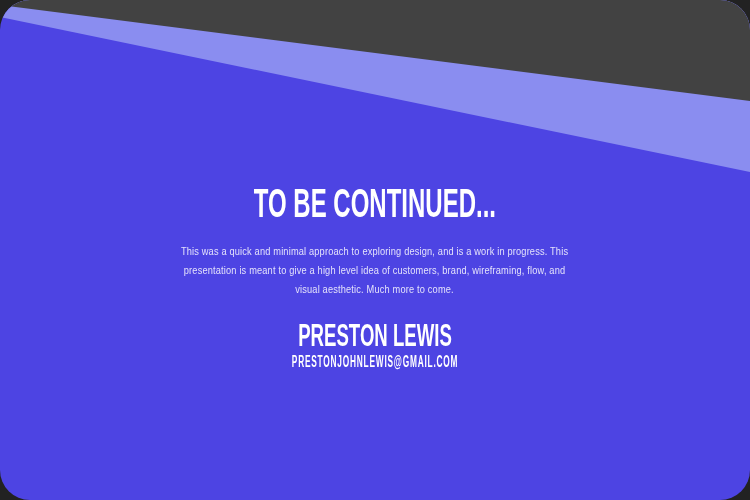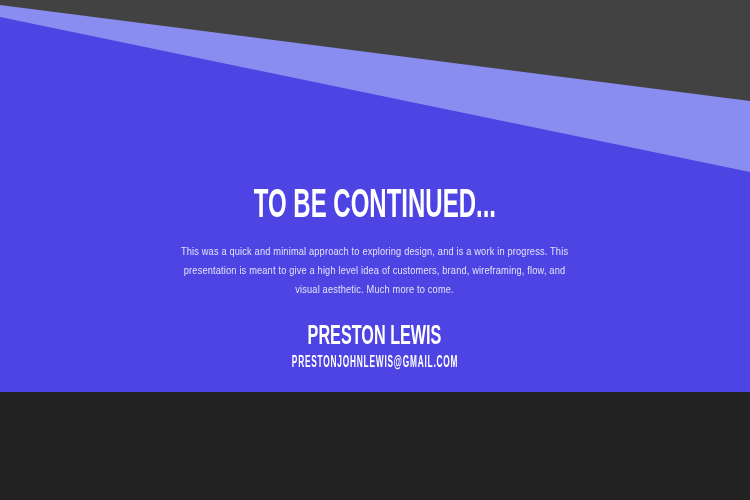--- a/index.html
+++ b/index.html
@@ -3,24 +3,25 @@
 <meta charset="utf-8">
 <style>
   html, body {
     margin: 0;
     padding: 0;
     background: #222;
   }
   .stage {
     position: relative;
     width: 750px;
-    height: 392px;
+    height: 500px;
     overflow: hidden;
     background: var(--background, #4D44E3);
     font-family: "Liberation Sans", sans-serif;
+    border-radius: 30px;
     -webkit-font-smoothing: antialiased;
   }
   
   .stripe-light {
     position: absolute;
     top: 0; left: 0;
     width: 100%;
     height: 180px;
     background: var(--stripe-light, #8A8DF0);
     clip-path: polygon(0 0, 100% 0, 100% 172px, 0 17px);
@@ -63,21 +64,21 @@
     line-height: 19px;
     font-weight: 400;
     letter-spacing: 0.2px;
     color: var(--body-text, #E4E2FB);
     transform: scaleX(0.84);
     transform-origin: 50% 50%;
     white-space: nowrap;
   }
   .author-name {
     margin: 25px 0 0 0;
-    font-size: 27px;
+    font-size: 31px;
     line-height: 23px;
     font-weight: 700;
     white-space: nowrap;
   }
   .author-email {
     margin-top: 9px;
     font-size: 16px;
     line-height: 11px;
     font-weight: 700;
     letter-spacing: 1.5px;

